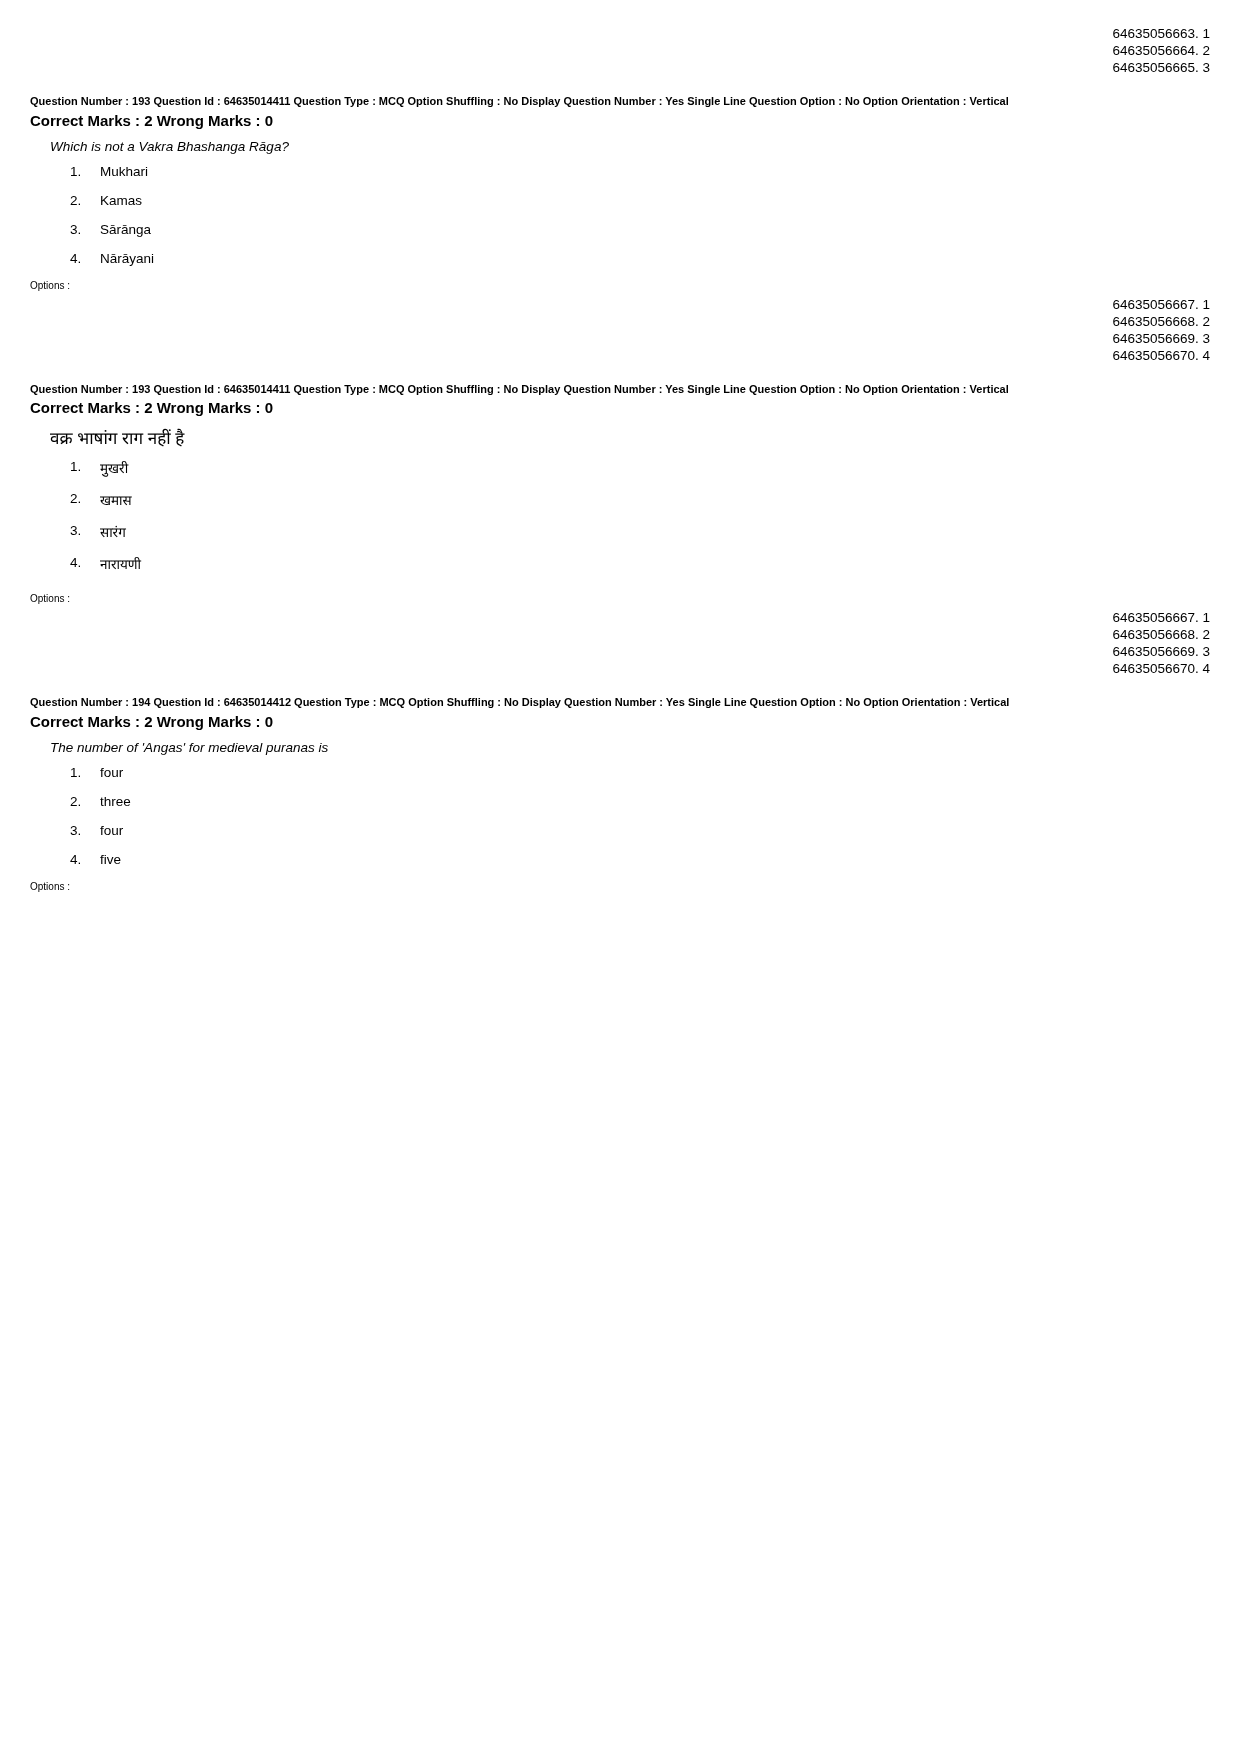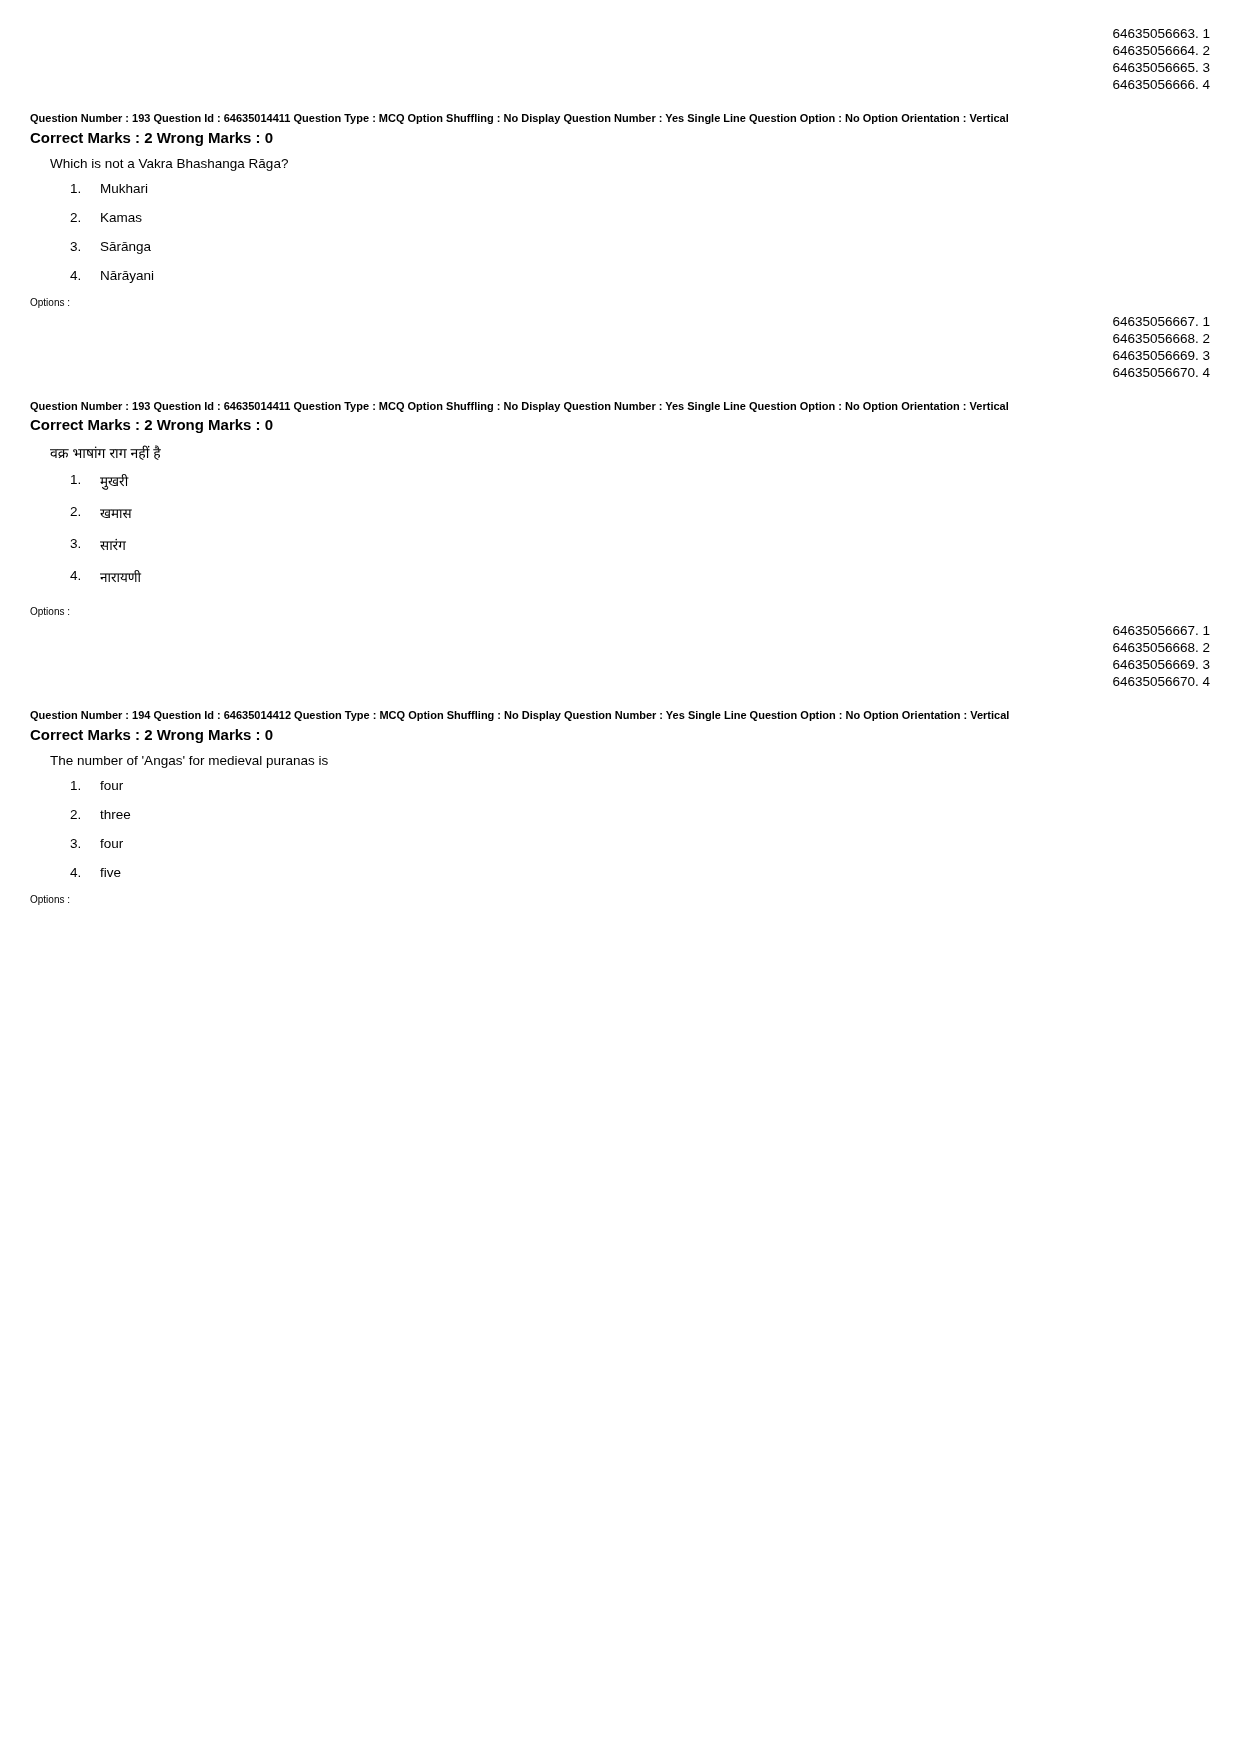--- a/index.html
+++ b/index.html
@@ -27,20 +27,21 @@
       line-height: 1.5;
     }
     .correct-marks {
       font-weight: bold;
       font-size: 15px;
       margin-bottom: 10px;
     }
     .question-text {
       margin: 10px 0 10px 20px;
       font-size: 13.5px;
+      font-style: italic;
     }
     .answer-options {
       margin-left: 40px;
     }
     .answer-options .ans-item {
       margin-bottom: 14px;
       font-size: 13.5px;
       display: flex;
       align-items: flex-start;
     }
@@ -49,39 +50,36 @@
     }
     .options-label {
       font-weight: normal;
       font-size: 10px;
       margin: 6px 0 4px 0;
     }
     .section-gap {
       margin-top: 8px;
     }
     .hindi-text {
-      font-size: 14px;
+      font-size: 17px;
       margin: 10px 0 10px 20px;
     }
   </style>
 </head>
 <body>
 
 <div class="options-list">
   <div class="option-item">
     <span>64635056663</span>. <span>1</span>
   </div>
   <div class="option-item">
     <span>64635056664</span>. <span>2</span>
   </div>
   <div class="option-item">
     <span>64635056665</span>. <span>3</span>
-  </div>
-  <div class="option-item">
-    <span>64635056666</span>. <span>4</span>
   </div>
 </div>
 
 <div class="section-gap">
   <div class="question-meta">Question Number : 193  Question Id : 64635014411  Question Type : MCQ  Option Shuffling : No  Display Question Number : Yes  Single Line Question Option : No  Option Orientation : Vertical</div>
   <div class="correct-marks">Correct Marks : 2  Wrong Marks : 0</div>
   <div class="question-text">Which is not a Vakra Bhashanga Rāga?</div>
   <div class="answer-options">
     <div class="ans-item">
       <span class="ans-num">1.</span>

